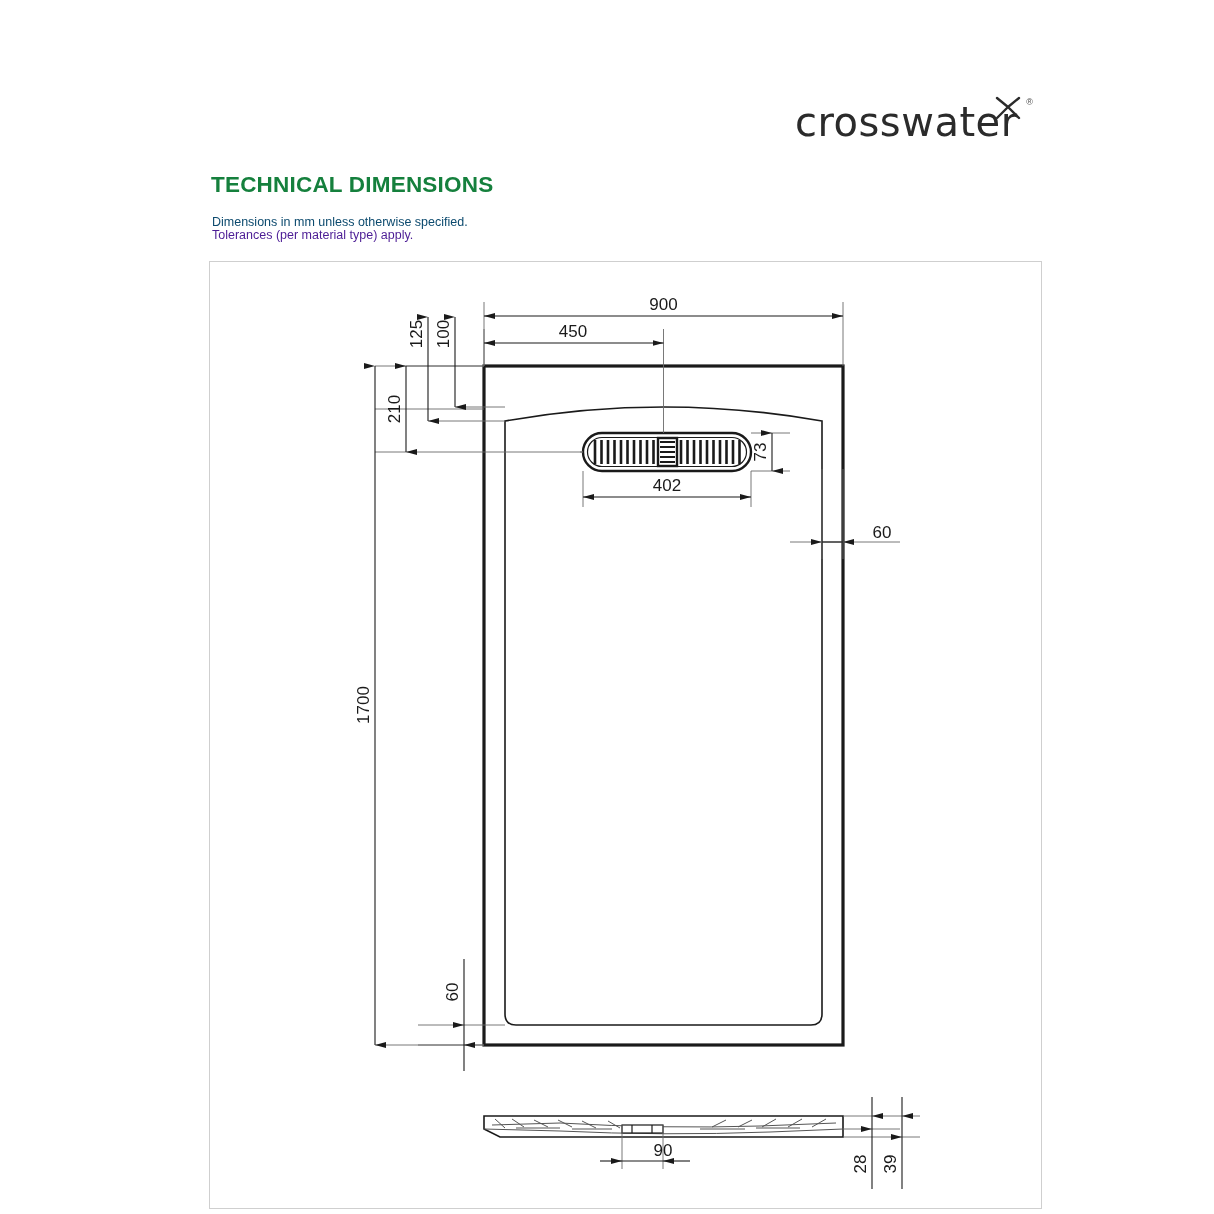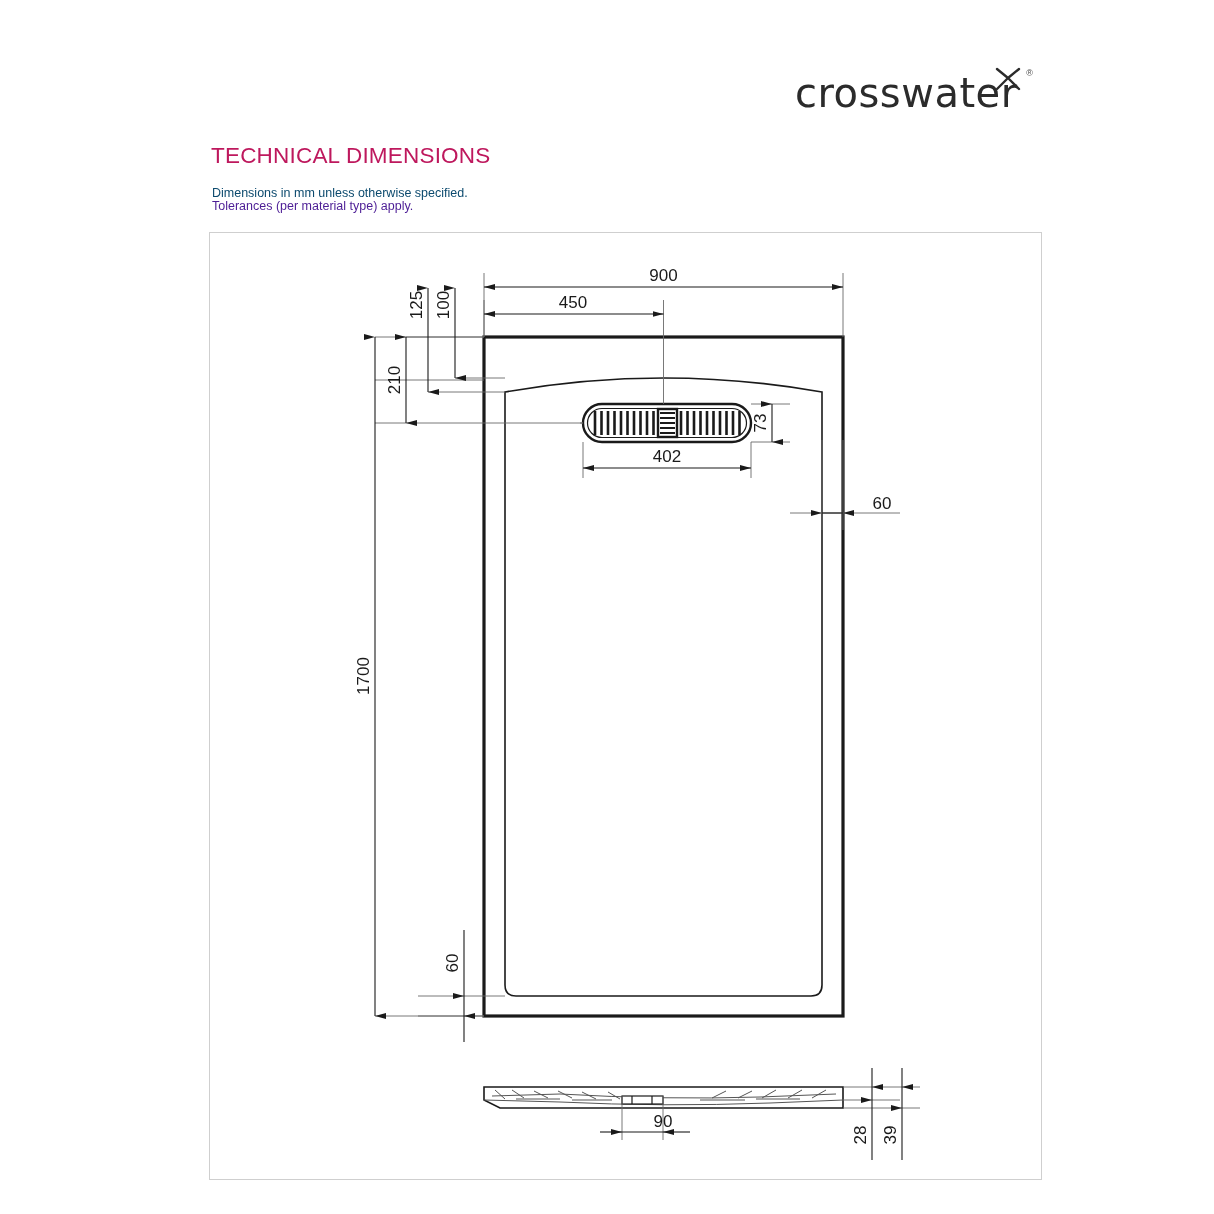--- a/index.html
+++ b/index.html
@@ -11,20 +11,21 @@
     width: 1214px;
     height: 1214px;
     position: relative;
     font-family: "Liberation Sans", sans-serif;
     color: #231f20;
     overflow: hidden;
   }
   .page {
     position: absolute;
     inset: 0;
+    margin-top: 29px;
   }
   
   .logo {
     position: absolute;
     left: 795px;
     top: 66px;
     width: 240px;
     height: 56px;
   }
   .logo-text {
@@ -49,23 +50,23 @@
     right: 2px;
     top: 2px;
     font-size: 9px;
     color: #4a4a4a;
   }
   .title {
     position: absolute;
     left: 211px;
     top: 143px;
     font-size: 22.5px;
-    font-weight: normal;
+    font-weight: bold;
     letter-spacing: 0.2px;
-    color: #be185d;
+    color: #15803d;
     white-space: nowrap;
     text-align: center;
   }
   .sub1 {
     position: absolute;
     left: 212px;
     top: 186px;
     font-size: 12.5px;
     color: #0c4a6e;
     white-space: nowrap;

